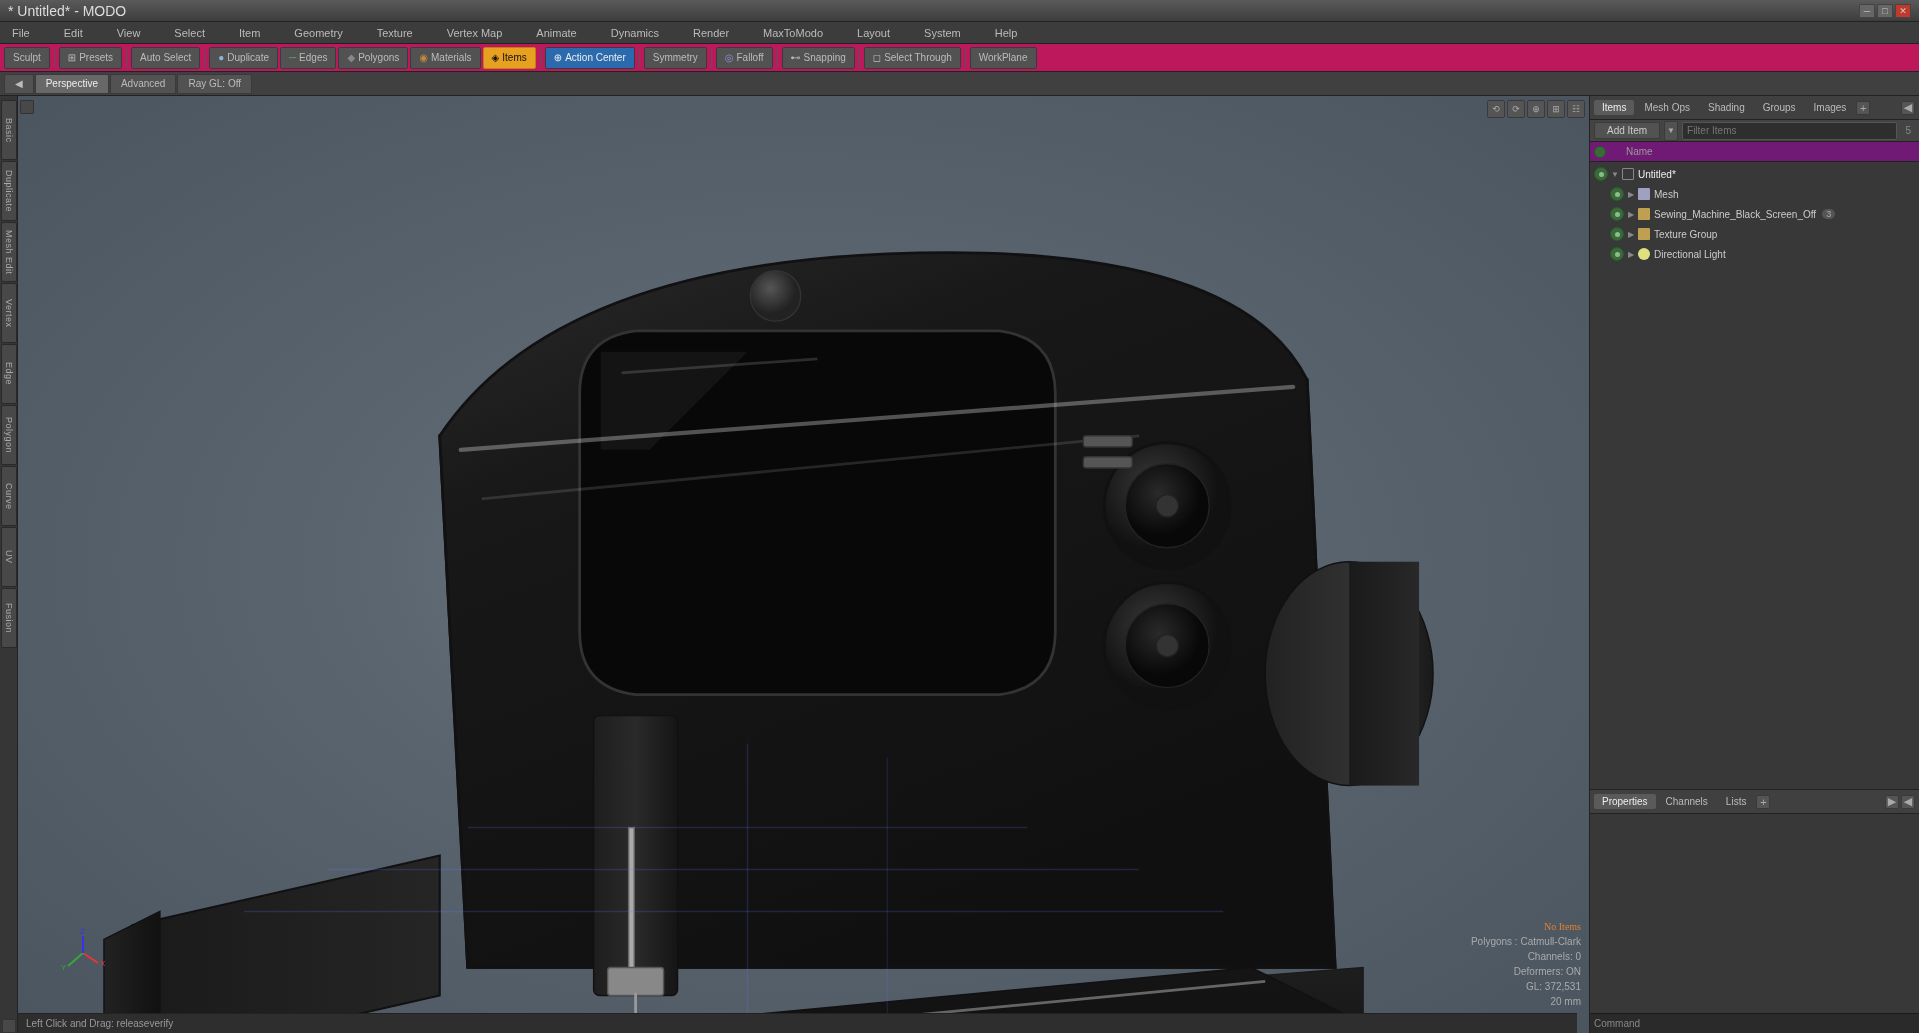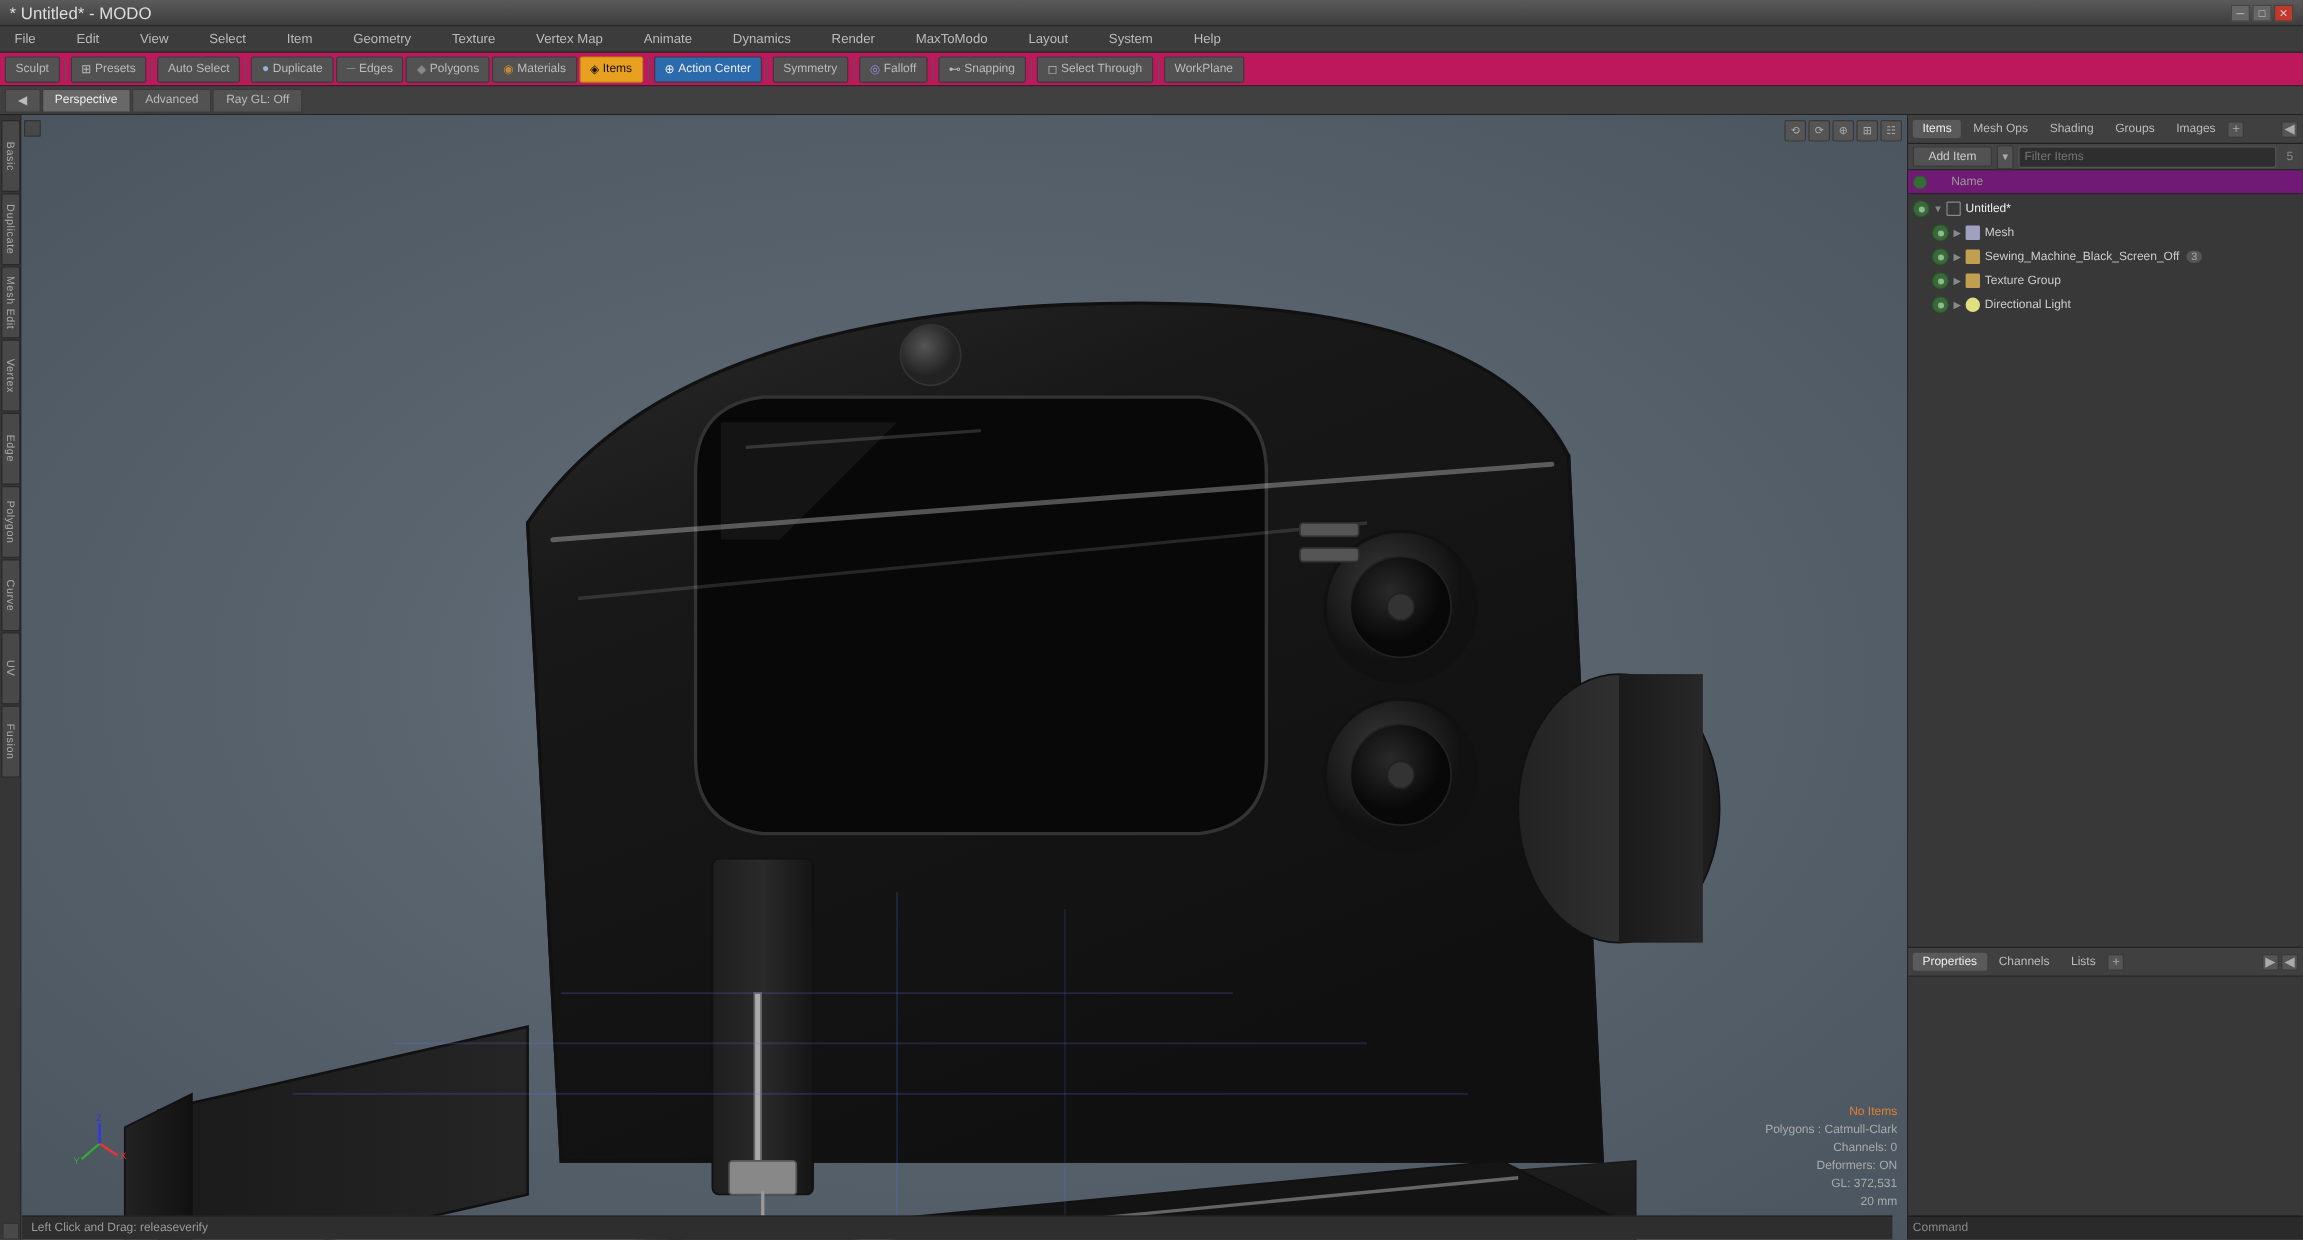--- a/index.html
+++ b/index.html
@@ -203,20 +203,21 @@
       position: absolute;
       bottom: 24px;
       right: 8px;
       text-align: right;
       font-size: 10px;
       line-height: 1.5;
       color: #aaa;
     }
     #no-items-label {
       color: #e08030;
+      font-family: Liberation Serif, serif;
     }
 
     
     #viewport-controls {
       position: absolute;
       top: 4px;
       right: 4px;
       display: flex;
       gap: 2px;
     }

